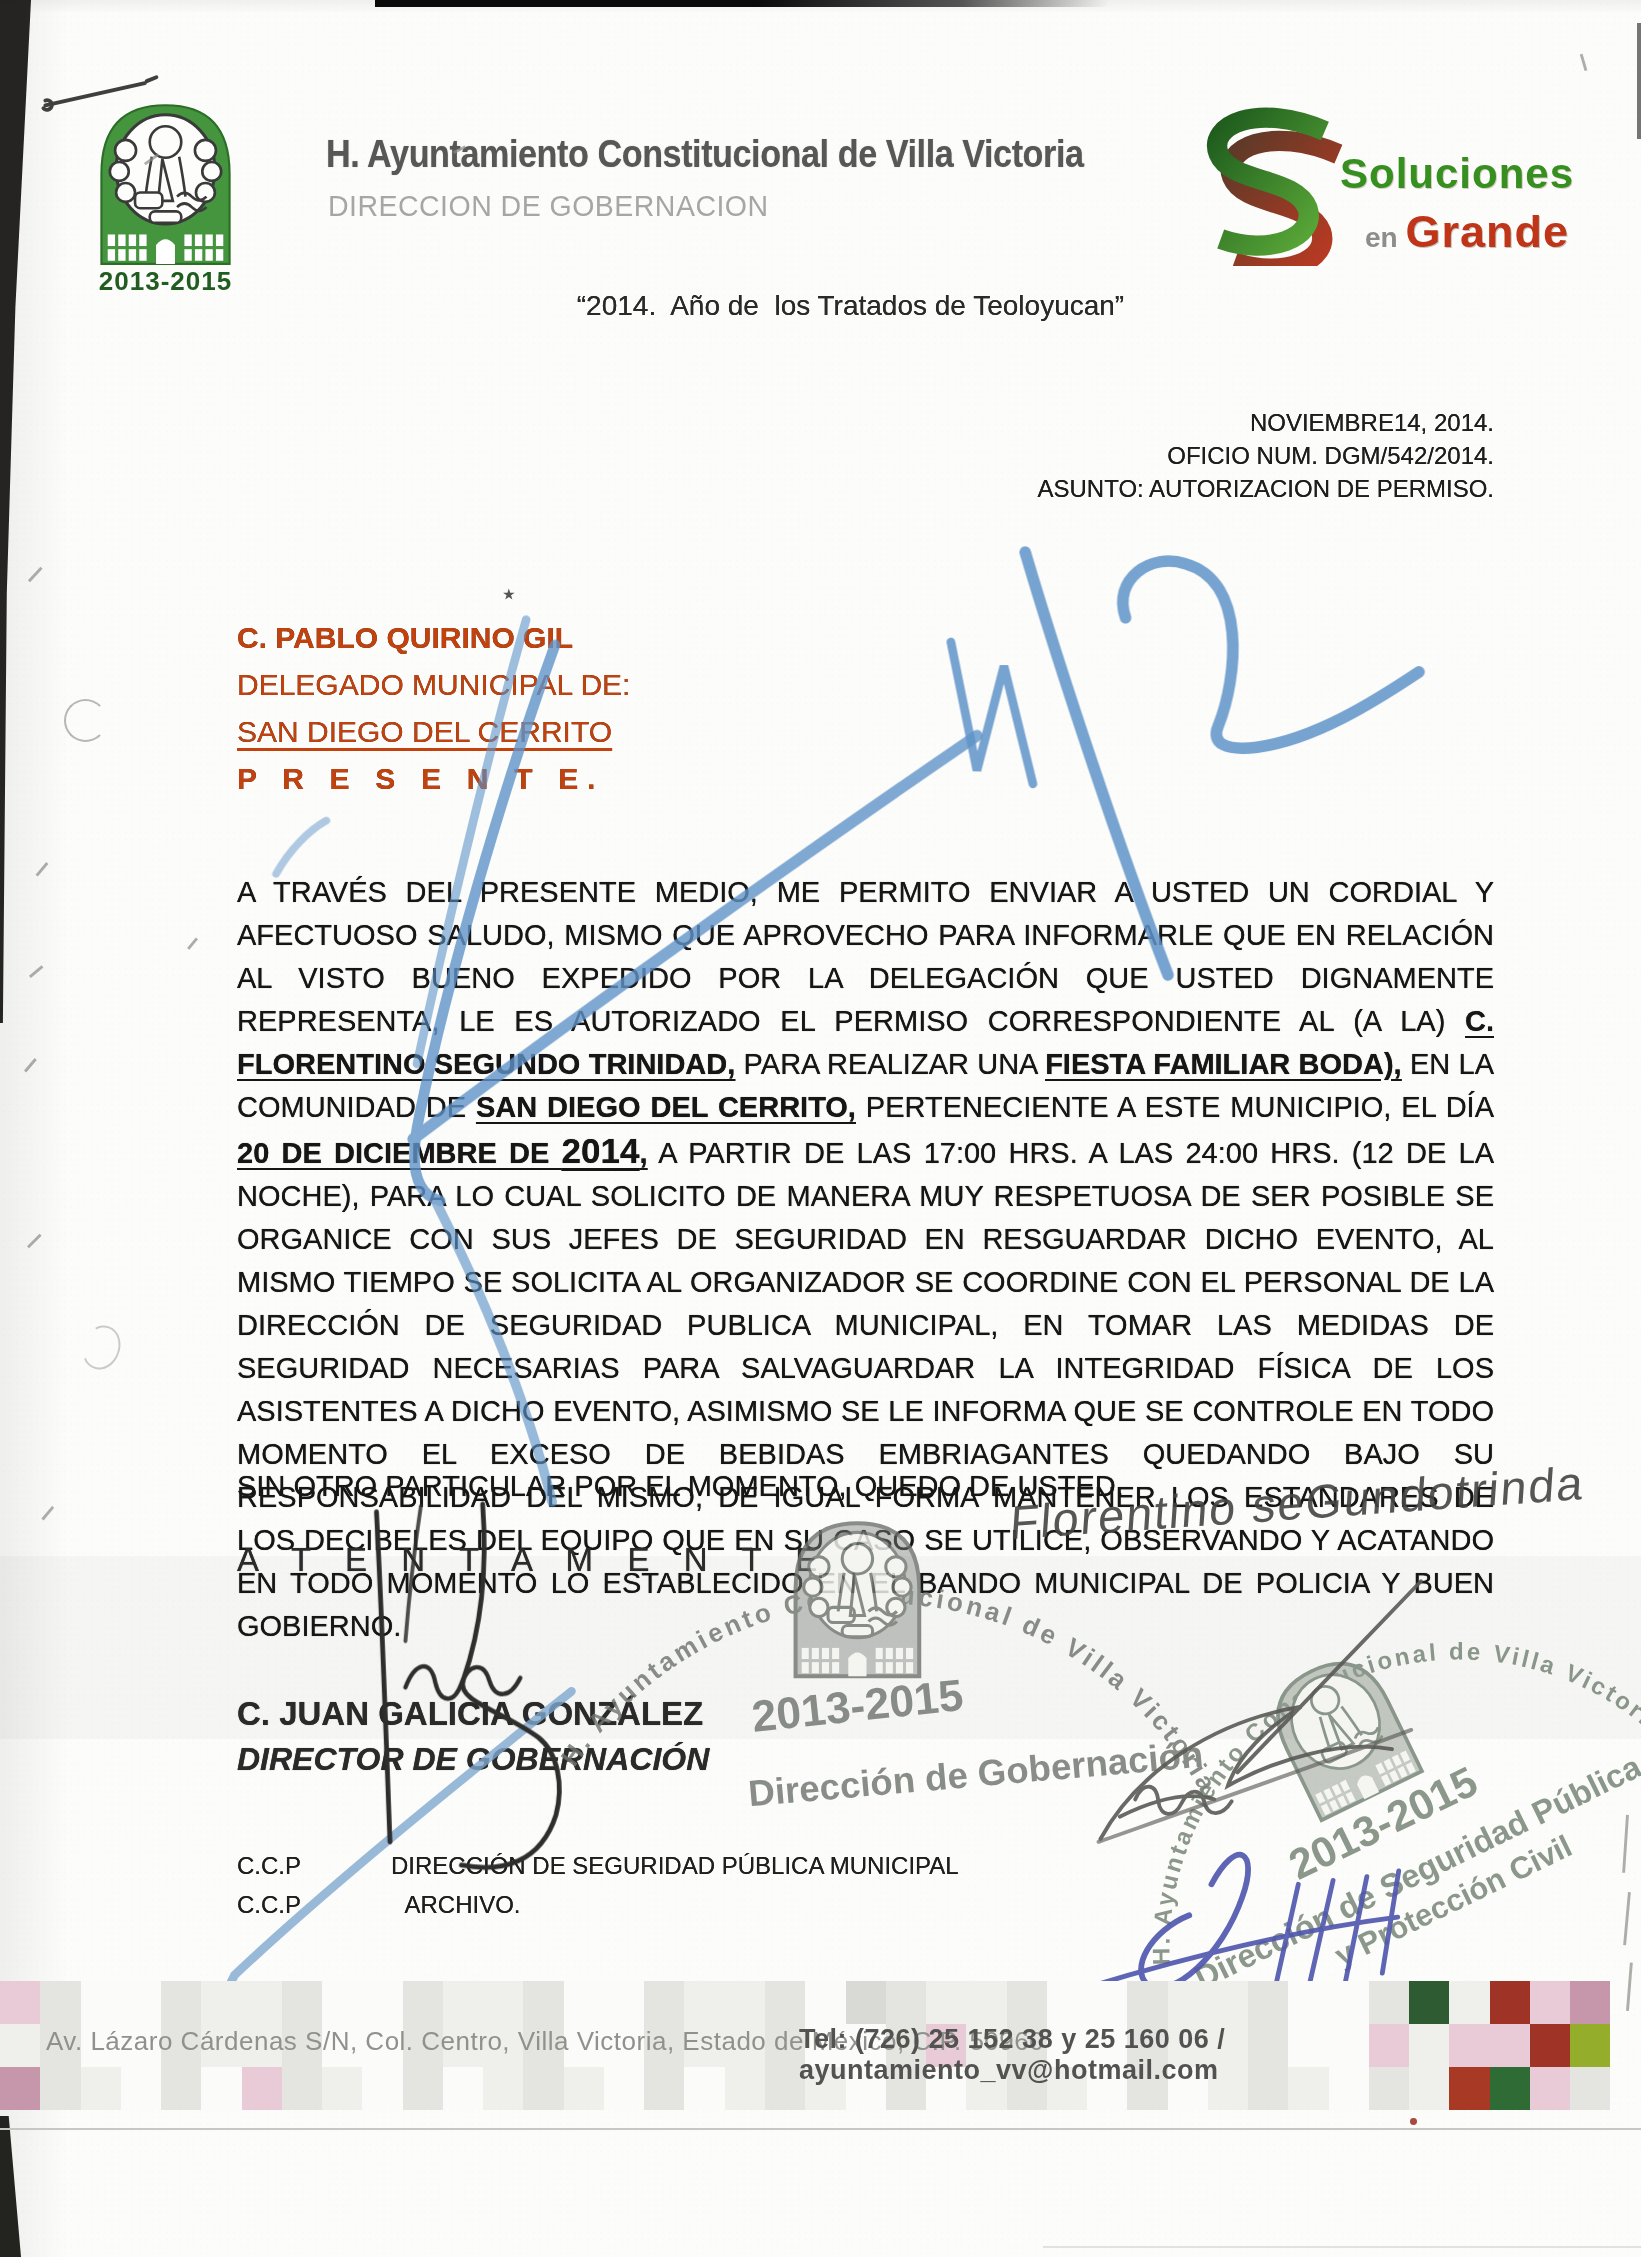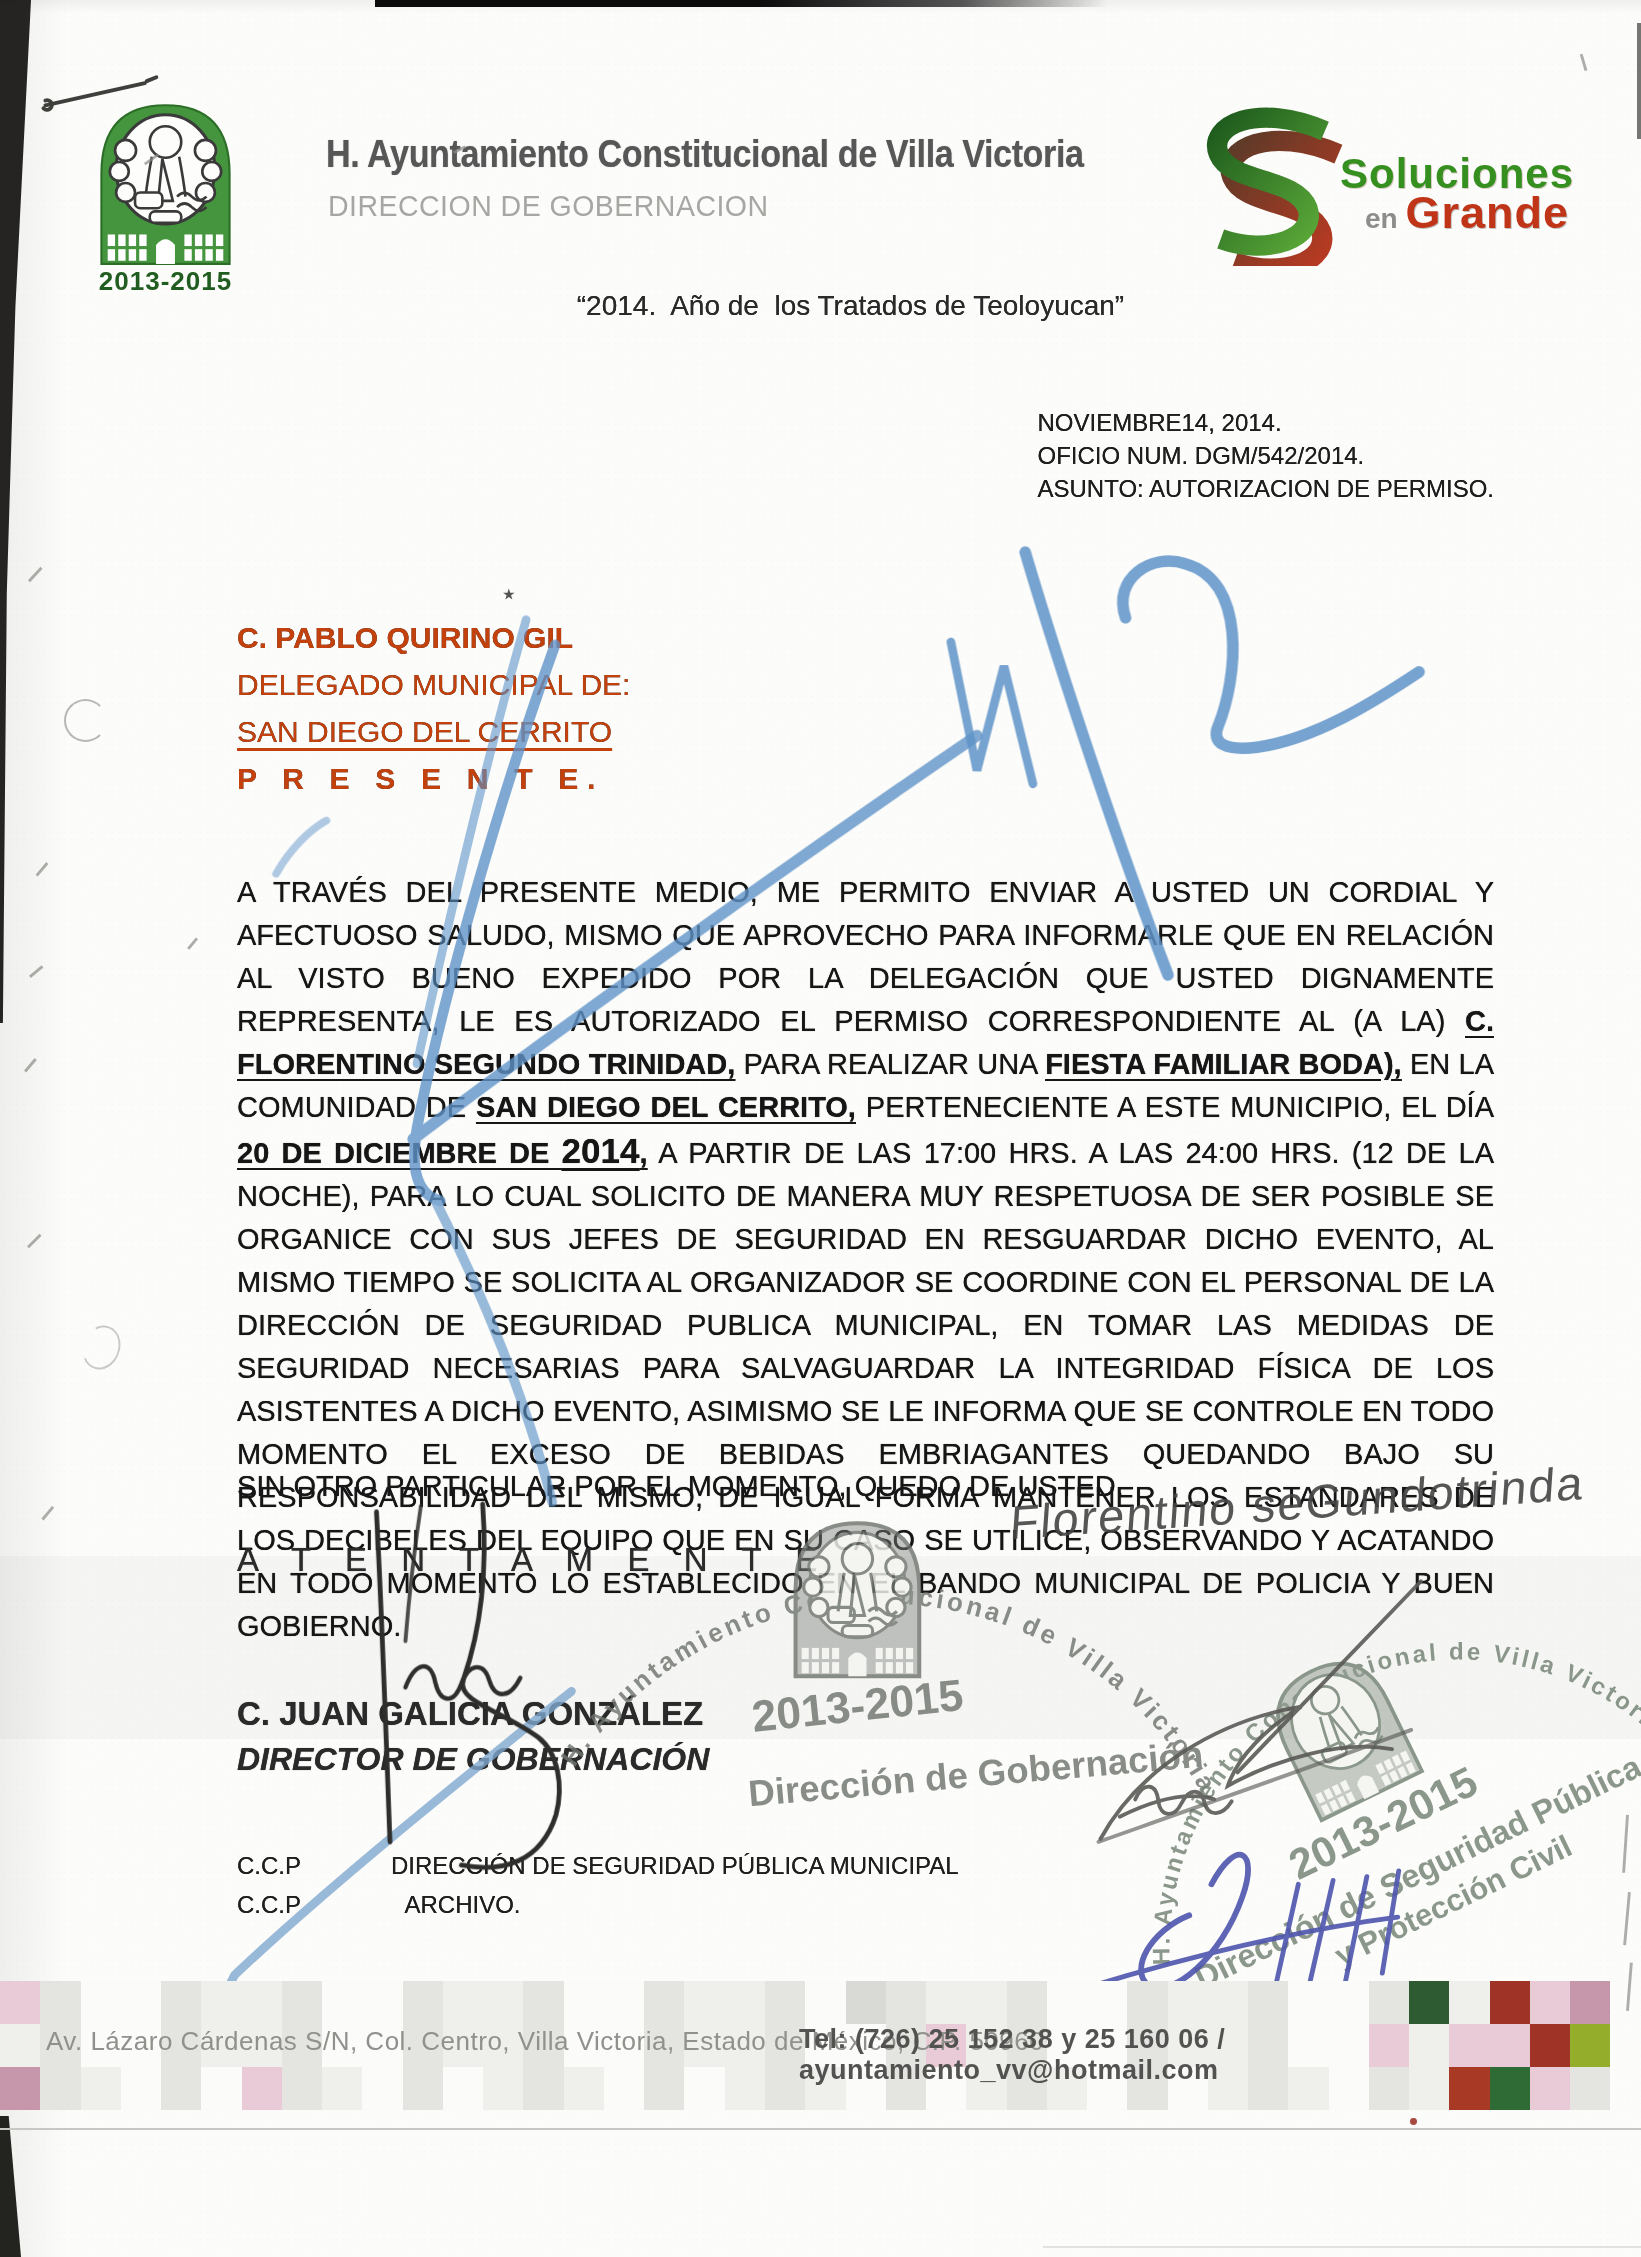--- a/index.html
+++ b/index.html
@@ -36,21 +36,21 @@
   .motto{left:0;top:290px;width:1641px;text-align:center;font-size:28px;color:#2a2a2a;
      white-space:pre;text-shadow:0 0 0.5px #333;padding-left:30px;}
   .brand-text{left:1340px;top:154px;line-height:39px;white-space:nowrap;}
   .brand-l1{font-size:42px;font-weight:bold;color:#35901f;letter-spacing:1px;
      text-shadow:1px 1px 0 rgba(120,60,40,.25);}
   .brand-en{font-size:28px;font-weight:bold;color:#8d8d8b;margin-right:7.7px;}
   .brand-l2{font-size:45px;font-weight:bold;color:#c03418;letter-spacing:1px;
      text-shadow:1px 1px 0 rgba(60,60,60,.3);}
 
   
-  .refblock{right:147px;top:406px;text-align:left;font-size:24px;color:#1e1e1e;
+  .refblock{right:147px;top:406px;text-align:right;font-size:24px;color:#1e1e1e;
      line-height:33px;text-shadow:0 0 0.5px #222;}
 
   
   .addressee{left:237px;top:614px;font-size:30px;color:#c2410c;line-height:47px;
      text-shadow:0 0 0.6px #222;}
   .addr-b{font-weight:bold;}
   .addr-u{text-decoration:underline;text-underline-offset:5.8px;}
   .addr-sp{font-weight:bold;letter-spacing:8.7px;}
   .asterisk{left:502px;top:579px;font-size:25px;color:#555;}
 
@@ -155,21 +155,21 @@
         <linearGradient id="rS" x1="0" y1="0" x2="1" y2="1">
           <stop offset="0" stop-color="#5a3a28"></stop>
             <stop offset="1" stop-color="#c23a22"></stop>
         </linearGradient>
       </defs>
       <path d="M150,38 C80,8 28,32 40,62 C52,92 120,86 132,118 C142,148 92,168 42,150" fill="none" stroke="url(#rS)" stroke-width="21" transform="translate(14,16)"></path>
       <path d="M150,30 C80,0 28,24 40,54 C52,84 120,78 132,110 C142,140 92,160 42,142" fill="none" stroke="url(#gS)" stroke-width="21"></path>
     </svg>
     <div class="abs brand-text">
       <div class="brand-l1">Soluciones</div>
-      <div style="margin-left:25px;">
+      <div style="margin-left:25px;margin-top:19px;">
         <span class="brand-en">en</span><span class="brand-l2">Grande</span>
       </div>
     </div>
     <div class="abs motto">“2014.  Año de  los Tratados de Teoloyucan”</div>
   </div>
 
   <div class="abs refblock">
     <div>NOVIEMBRE14, 2014.</div>
     <div>OFICIO NUM. DGM/542/2014.</div>
     <div>ASUNTO: AUTORIZACION DE PERMISO.</div>

